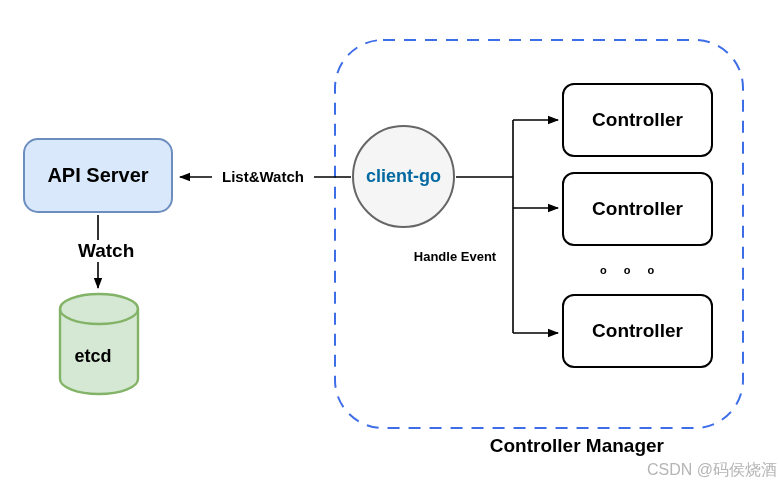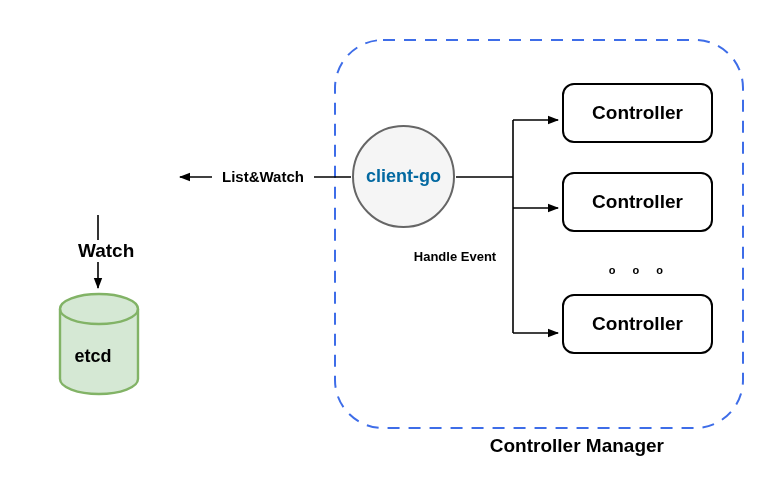--- a/index.html
+++ b/index.html
@@ -59,21 +59,21 @@
     left: 352px; top: 125px;
     width: 103px; height: 103px;
     background: var(--client-fill);
     border: 2px solid var(--client-stroke);
     border-radius: 50%;
     font-size: 18px;
     color: #0369a1;
   }
   .controller {
     left: 562px;
-    width: 151px; height: 60px;
+    width: 151px; height: 74px;
     background: var(--controller-fill);
     border: 2px solid var(--controller-stroke);
     border-radius: 12px;
     font-size: 19px;
   }
   .controller.c1 { top: 83px; }
   .controller.c2 { top: 172px; }
   .controller.c3 { top: 294px; }
   .etcd-label {
     position: absolute;
@@ -102,21 +102,21 @@
   }
   .handle-event-label {
     left: 395px; top: 249px;
     width: 120px;
     font-size: 13px;
   }
   .ellipsis-dots {
     position: absolute;
     left: 600px; top: 264px;
     width: 70px;
-    text-align: right;
+    text-align: left;
     font-weight: 700;
     font-size: 11px;
     letter-spacing: 7px;
   }
   .container-label {
     position: absolute;
     left: 440px; top: 435px;
     width: 224px;
     text-align: right;
     font-weight: 700;
@@ -153,20 +153,23 @@
 
     <path class="edge" d="M351,177 L180,177" marker-end="url(#arrowhead)"></path>
     <path class="edge" d="M98,215 L98,288" marker-end="url(#arrowhead)"></path>
     <path class="edge" d="M456,177 L513,177"></path>
     <path class="edge" d="M513,120 L513,333"></path>
     <path class="edge" d="M513,120 L558,120" marker-end="url(#arrowhead)"></path>
     <path class="edge" d="M513,208 L558,208" marker-end="url(#arrowhead)"></path>
     <path class="edge" d="M513,333 L558,333" marker-end="url(#arrowhead)"></path>
   </svg>
 
+  <div class="node api-server">
+    <span>API Server</span>
+  </div>
 
   <div class="etcd-label">etcd</div>
 
   <div class="node client-go">
     <span>client-go</span>
   </div>
 
   <div class="node controller c1">
     <span>Controller</span>
   </div>
@@ -178,14 +181,15 @@
   </div>
 
   <div class="ellipsis-dots">o o o</div>
 
   <div class="edge-label list-watch-label">List&amp;Watch</div>
   <div class="edge-label watch-label">Watch</div>
   <div class="edge-label handle-event-label">Handle Event</div>
 
   <div class="container-label">Controller Manager</div>
 
+  <div class="watermark">CSDN @码侯烧酒</div>
 
 </div>
 
 </body></html>

